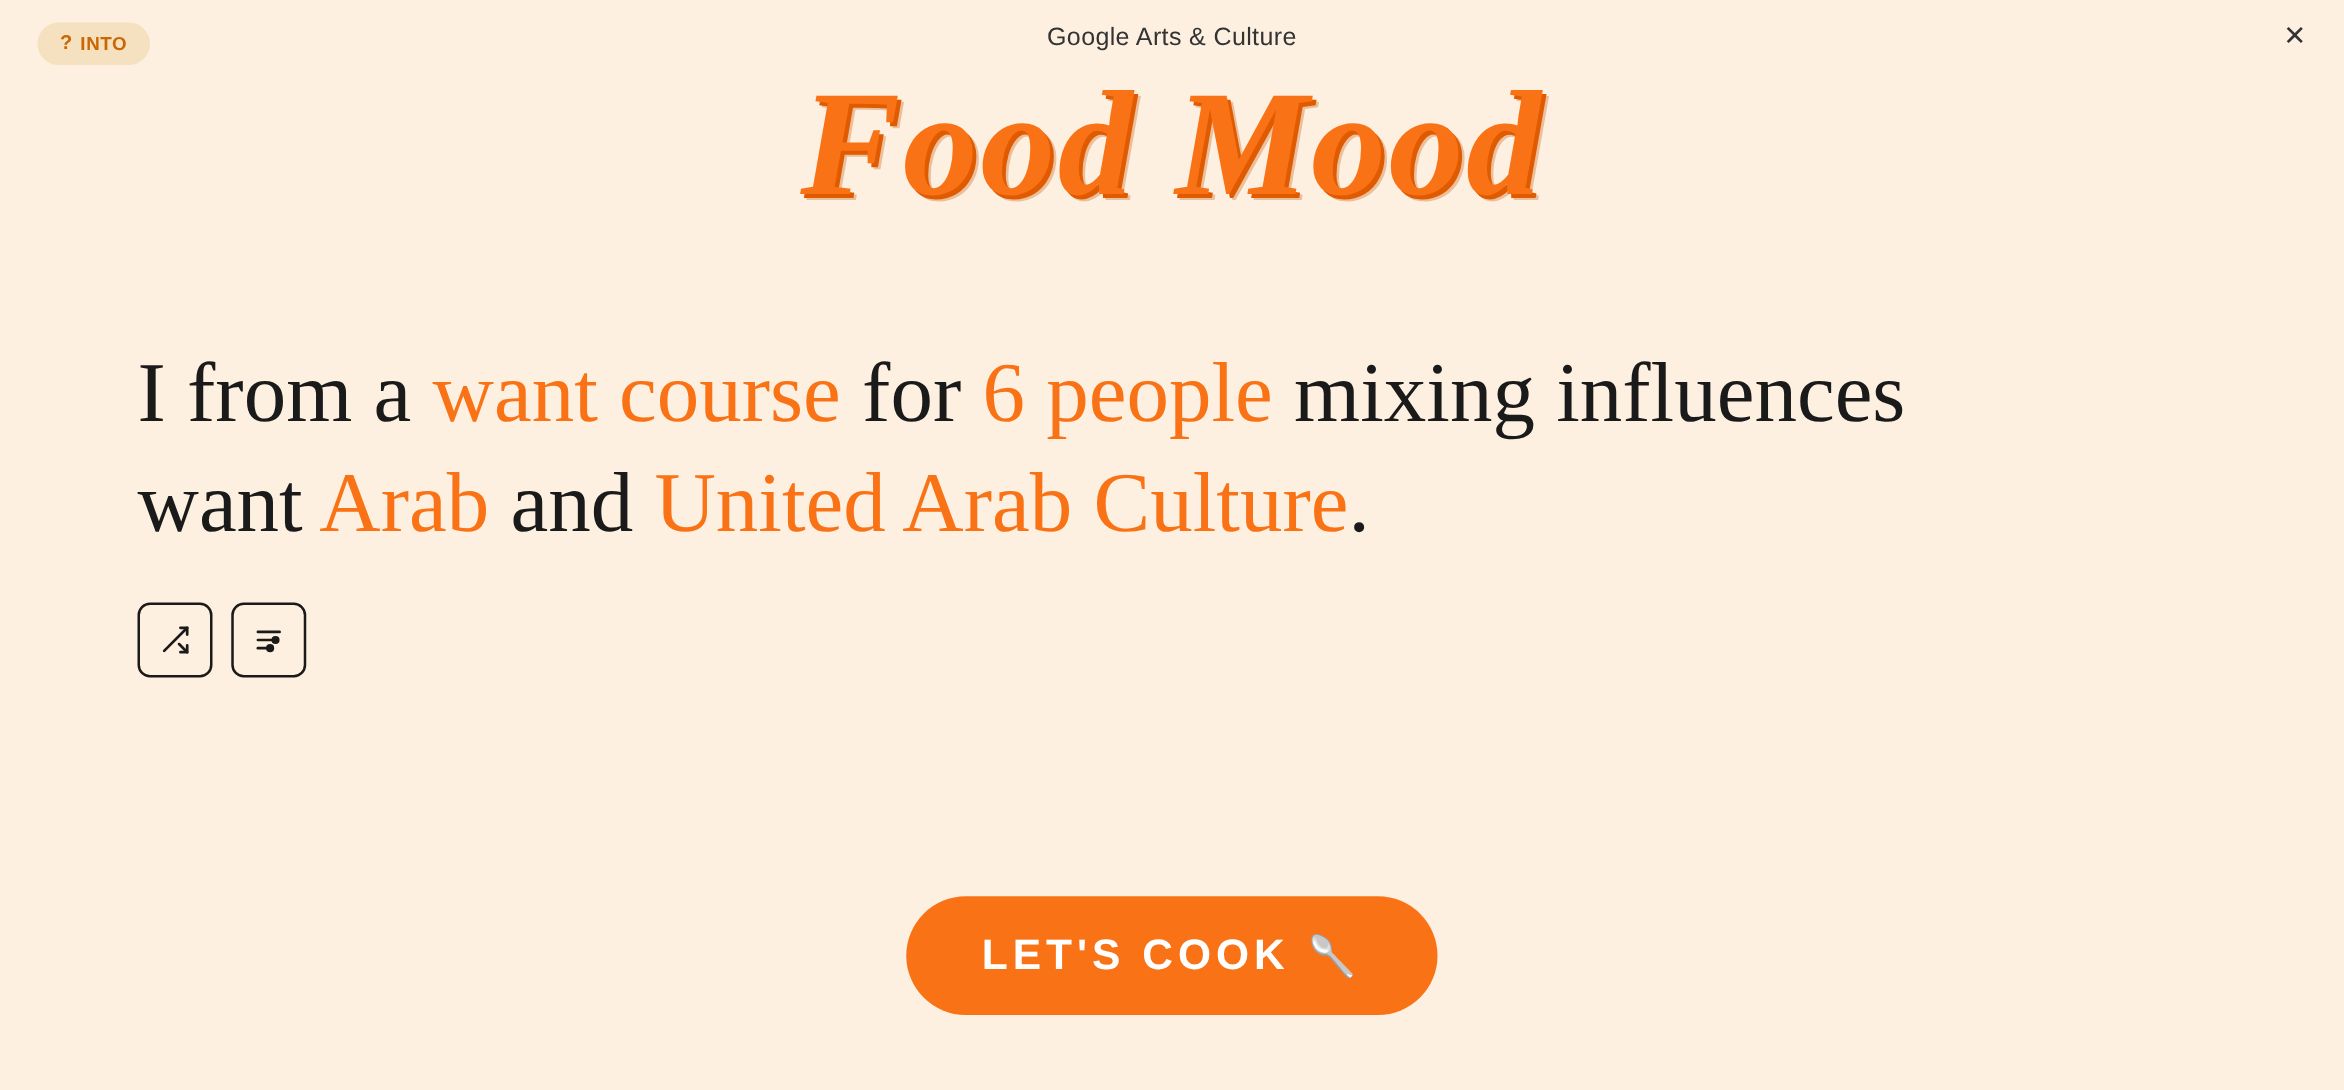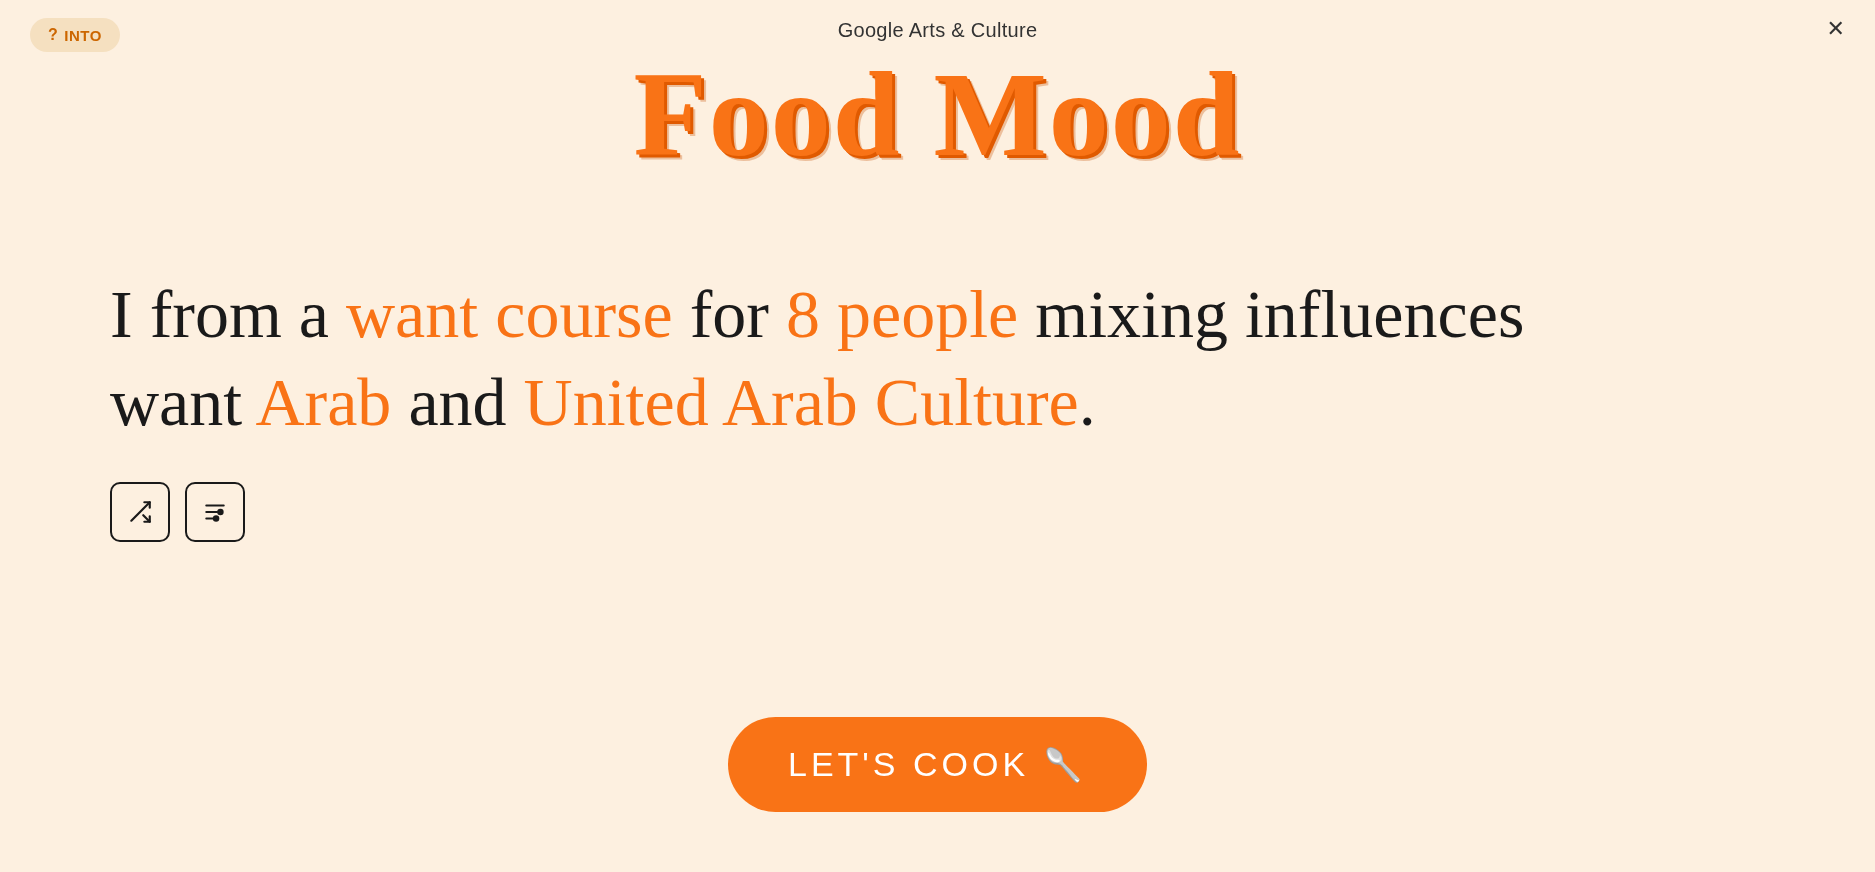--- a/index.html
+++ b/index.html
@@ -81,20 +81,21 @@
       right: 0;
       display: flex;
       flex-direction: column;
       align-items: center;
       gap: 10px;
     }
 
     .food-mood-title {
       font-size: 120px;
       font-weight: bold;
+      font-style: italic;
       color: #f97316;
       text-shadow:
         3px 3px 0 #e05a00,
         5px 5px 0 rgba(200, 80, 0, 0.3);
       font-family: Georgia, serif;
       line-height: 1;
       letter-spacing: 2px;
     }
 
     .subtitle {
@@ -157,21 +158,21 @@
       display: flex;
       justify-content: center;
     }
 
     .lets-cook-button {
       background-color: #f97316;
       border: none;
       border-radius: 60px;
       padding: 28px 60px;
       font-size: 34px;
-      font-weight: normal;
+      font-weight: bold;
       letter-spacing: 4px;
       color: white;
       cursor: pointer;
       display: flex;
       align-items: center;
       gap: 14px;
       font-family: Arial, sans-serif;
     }
 
     .spoon-icon {
@@ -191,21 +192,21 @@
 
   <button class="close-button">✕</button>
 </div>
 
 <div class="title-section">
   <h1 class="food-mood-title">Food Mood</h1>
 </div>
 
 <div class="main-content">
   <div class="sentence">
-    <span>I from a </span><span class="highlight">want course</span><span> for </span><span class="highlight">8 people</span><span> mixing influences</span><br>
+    <span>I from a </span><span class="highlight">want course</span><span> for </span><span class="highlight">6 people</span><span> mixing influences</span><br>
     <span>want </span><span class="highlight">Arab</span><span> and </span><span class="highlight">United Arab Culture</span><span>.</span>
   </div>
 
   <div class="action-buttons">
     <button class="icon-button" title="Shuffle">
       <svg width="26" height="26" viewBox="0 0 24 24" fill="none" stroke="#1a1a1a" stroke-width="2" stroke-linecap="round" stroke-linejoin="round">
         <polyline points="16 3 21 3 21 8"></polyline>
         <line x1="4" y1="20" x2="21" y2="3"></line>
         <polyline points="21 16 21 21 16 21"></polyline>
         <line x1="15" y1="15" x2="21" y2="21"></line>

